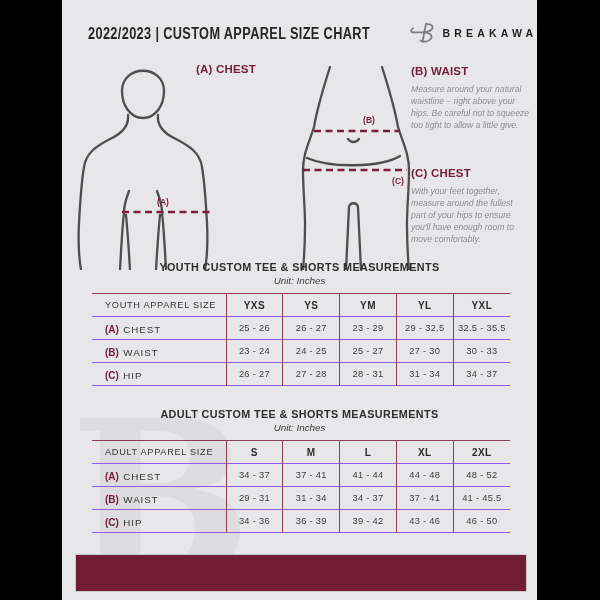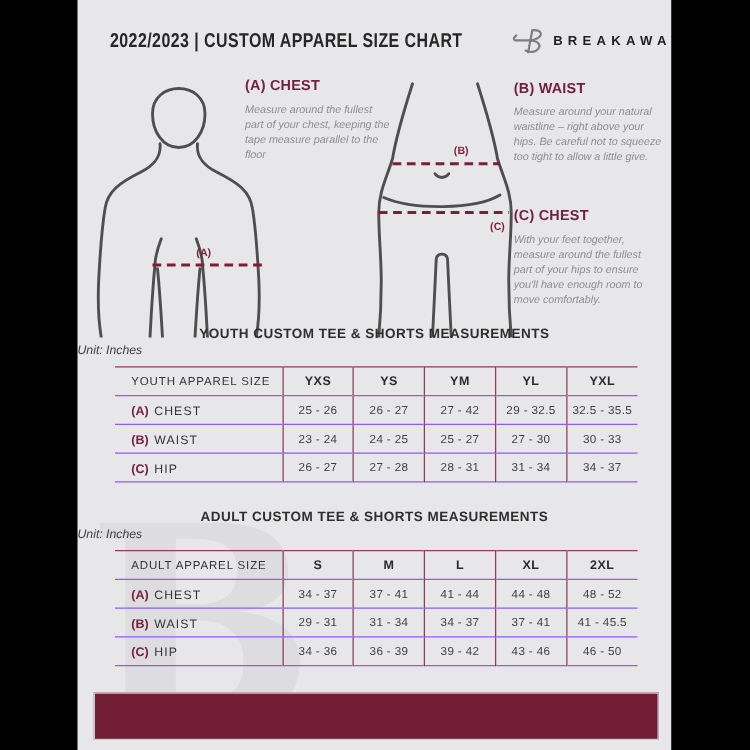--- a/index.html
+++ b/index.html
@@ -27,21 +27,21 @@
   .brand-name { font-size:10.5px; font-weight:bold; letter-spacing:4.2px; color:#1f1f1f; }
   
   .guide { position:absolute; left:0; top:55px; width:475px; height:218px; z-index:1; }
   .fig { position:absolute; }
   .g-col { position:absolute; width:118px; }
   .g-head { font-size:11.5px; font-weight:bold; color:#74203c; letter-spacing:0.2px; }
   .g-body { margin-top:6px; font-size:8.6px; line-height:1.4; font-style:italic; color:#8d8d8f; }
   
   .section { position:absolute; left:0; width:475px; z-index:1; }
   .tbl-title { text-align:center; font-size:10.8px; font-weight:bold; color:#2e2e2e; letter-spacing:0.4px; }
-  .tbl-unit { text-align:left; font-size:9.8px; font-style:italic; color:#3c3c3c; margin-top:2px; }
+  .tbl-unit { text-align:center; font-size:9.8px; font-style:italic; color:#3c3c3c; margin-top:2px; }
   table { border-collapse:collapse; table-layout:fixed; width:418px; margin:7px 0 0 30px; }
   col.c0 { width:134px; }
   th, td { height:22px; padding:0; }
   thead tr { border-top:1px solid #8d3d55; }
   tr { border-bottom:1px solid #8b5cf6; }
   th + th, td + td { border-left:1px solid #8d3d55; }
   th.size-col { font-size:9.2px; font-weight:normal; color:#333; letter-spacing:0.7px; text-align:left; padding-left:13px; }
   th.size-val { font-size:10px; font-weight:bold; color:#2b2b2b; letter-spacing:0.4px; text-align:center; }
   td.rowlab { text-align:left; padding-left:13px; white-space:nowrap; }
   td.rowlab .pfx { color:#74203c; font-weight:bold; font-size:10px; }
@@ -113,21 +113,20 @@
         </g>
         <g>
           <line x1="13" y1="113" x2="117" y2="113" stroke="#7b1f38" stroke-width="2.4" stroke-dasharray="7 4.5"></line>
           <text x="108" y="127" text-anchor="middle" font-size="8.5" font-weight="bold" fill="#7b1f38">(C)</text>
         </g>
       </svg>
     </div>
 
     <div class="g-col" style="left:134px; top:8px;">
       <div class="g-head">(A) CHEST</div>
-      <div class="g-body">Measure around the fullest part of your chest, keeping the tape measure parallel to the floor</div>
     </div>
 
     <div class="g-col" style="left:349px; top:10px;">
       <div class="g-head">(B) WAIST</div>
       <div class="g-body">Measure around your natural waistline – right above your hips. Be careful not to squeeze too tight to allow a little give.</div>
     </div>
 
     <div class="g-col" style="left:349px; top:112px;">
       <div class="g-head">(C) CHEST</div>
       <div class="g-body">With your feet together, measure around the fullest part of your hips to ensure you'll have enough room to move comfortably.</div>
@@ -156,21 +155,21 @@
           <th class="size-val">YM</th>
           <th class="size-val">YL</th>
           <th class="size-val">YXL</th>
         </tr>
       </thead>
       <tbody>
         <tr>
           <td class="rowlab"><span class="pfx">(A)</span> <span class="nm">CHEST</span></td>
           <td class="val">25 - 26</td>
           <td class="val">26 - 27</td>
-          <td class="val">27 - 42</td>
+          <td class="val">23 - 29</td>
           <td class="val">29 - 32.5</td>
           <td class="val">32.5 - 35.5</td>
         </tr>
         <tr>
           <td class="rowlab"><span class="pfx">(B)</span> <span class="nm">WAIST</span></td>
           <td class="val">23 - 24</td>
           <td class="val">24 - 25</td>
           <td class="val">25 - 27</td>
           <td class="val">27 - 30</td>
           <td class="val">30 - 33</td>

